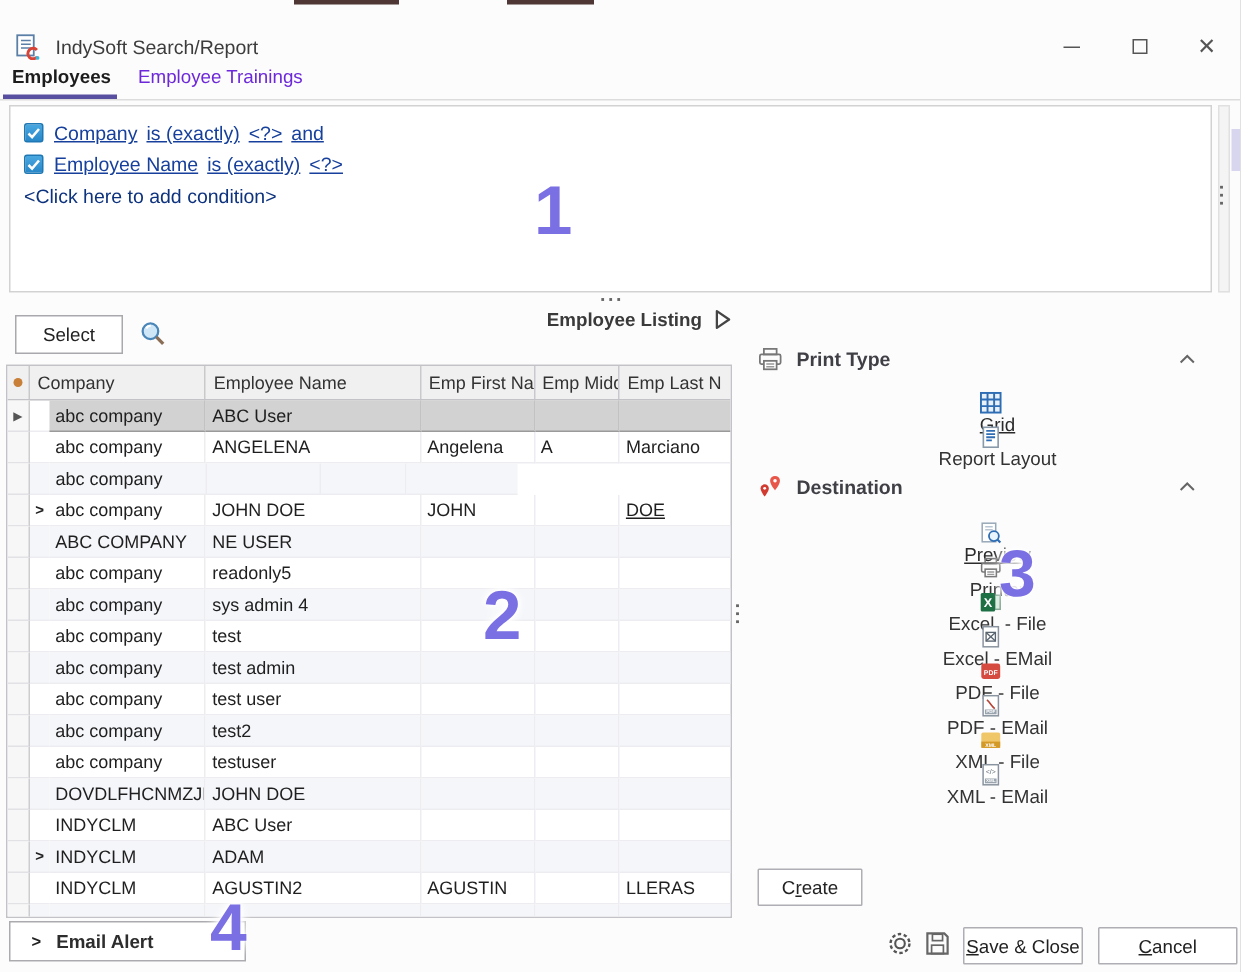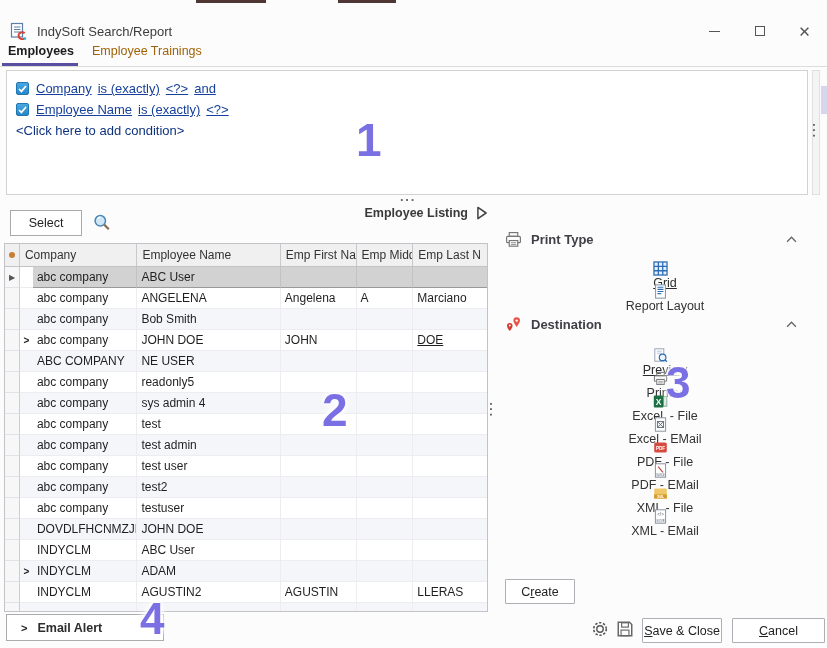--- a/index.html
+++ b/index.html
@@ -19,21 +19,21 @@
   .glyph-min{ width:11px; height:1px; background:#555; display:inline-block; }
   .glyph-max{ width:10px; height:10px; border:1px solid #555; display:inline-block; }
   .glyph-close{ font-size:15px; color:#555; line-height:1; }
 
   
   .artifact{ position:absolute; top:0; height:3px; background:#2f1412; opacity:.85; }
 
   
   .tabbar{ position:absolute; left:0; top:40px; width:100%; height:27px;
            border-bottom:1px solid #dcdcdc; display:flex; align-items:flex-end; background:#fcfcfc;}
-  .tab{ padding:4px 10px 8px 8px; font-size:12.5px; color:#a16207; position:relative; cursor:default;}
+  .tab{ padding:4px 10px 8px 8px; font-size:12.5px; color:#6d28d9; position:relative; cursor:default;}
   .tab.active{ font-weight:bold; color:#1c1c1c; }
   .tab.active::after{ content:""; position:absolute; left:2px; right:6px; bottom:0;
                       height:3px; background:#584fa0; }
 
   
   .cond-panel{ position:absolute; left:6px; top:70px; width:802px; height:125px;
                background:#fff; border:1px solid #d2d2d2; padding:7px 9px; }
   .cond-row{ display:flex; align-items:center; height:21px; }
   .cond-check{ width:13px; height:13px; border-radius:2px; margin-right:7px;
                background:linear-gradient(#4aa8e0,#2787c8); border:1px solid #1f78b4;
@@ -223,21 +223,20 @@
           <div class="g-cell w-co">abc company</div>
           <div class="g-cell w-na">ANGELENA</div>
           <div class="g-cell w-fi">Angelena</div>
           <div class="g-cell w-mi">A</div>
           <div class="g-cell w-la" style="border-right: none;">Marciano</div>
         </div>
         <div class="g-row alt">
           <div class="g-ind"></div>
           <div class="g-exp"></div>
           <div class="g-cell w-co">abc company</div>
-          <div class="g-cell w-na">Bob Smith</div>
           <div class="g-cell w-fi"></div>
           <div class="g-cell w-mi"></div>
           <div class="g-cell w-la" style="border-right: none;"></div>
         </div>
         <div class="g-row">
           <div class="g-ind"></div>
           <div class="g-exp">&gt;</div>
           <div class="g-cell w-co">abc company</div>
           <div class="g-cell w-na">JOHN DOE</div>
           <div class="g-cell w-fi">JOHN</div>

